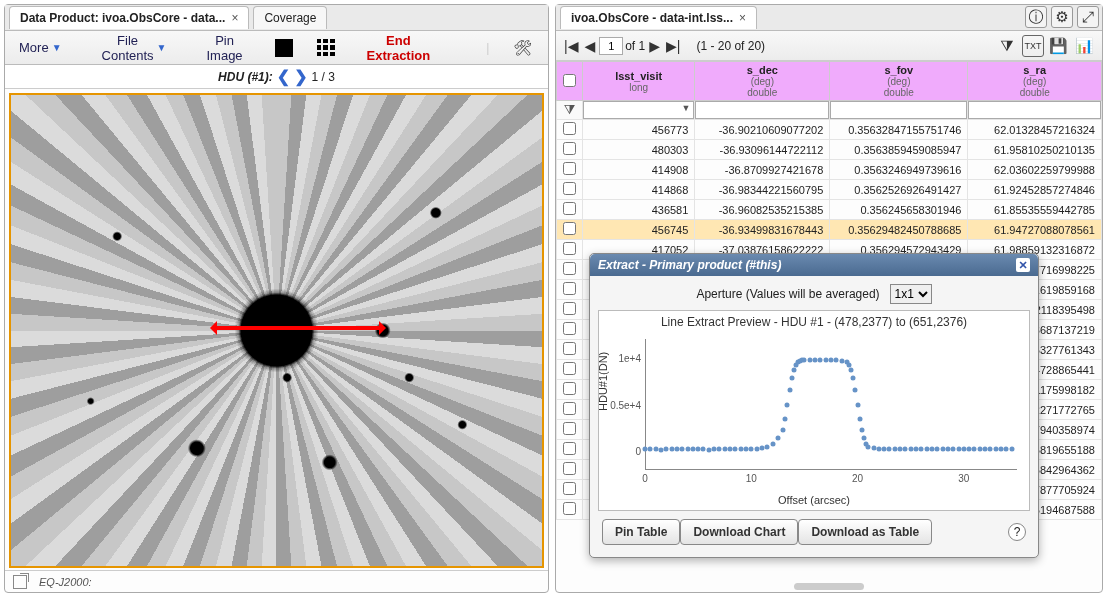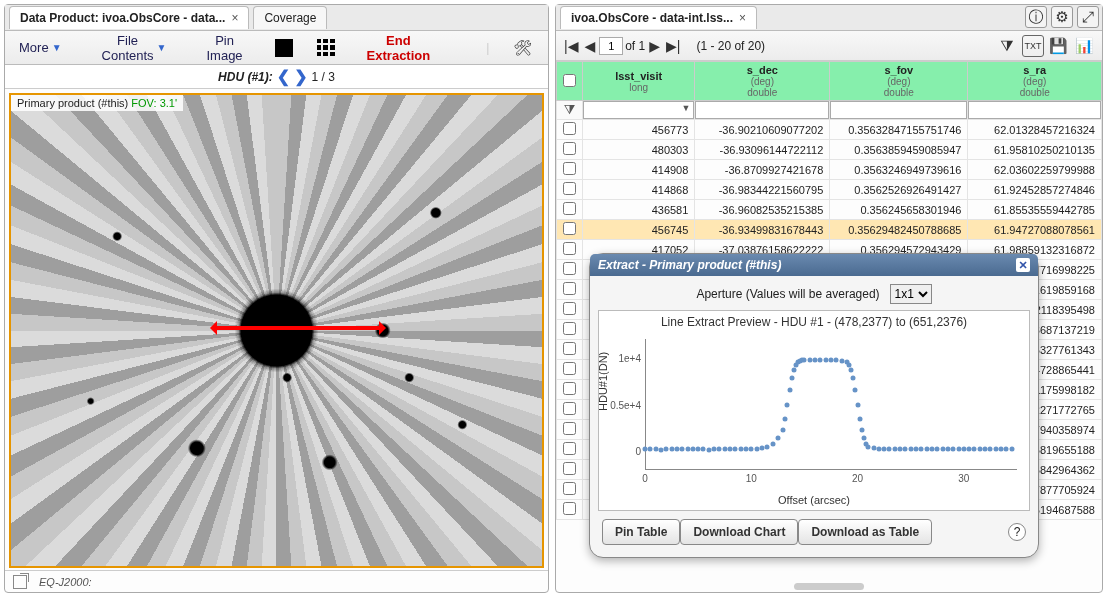--- a/index.html
+++ b/index.html
@@ -61,35 +61,35 @@
 
   
   .rp-top { display:flex; align-items:center; height:30px; padding:0 6px; gap:4px; border-bottom:1px solid #ccc; background:linear-gradient(#f8f8f8,#ececec); font-size:12px;}
   .rp-top .sp{flex:1;}
   .pager { display:flex; align-items:center; gap:2px; }
   .pager span.nav{ font-size:14px; cursor:pointer; color:#333; padding:0 2px;}
   .pager input{width:24px; text-align:center; border:1px solid #aaa; height:18px; font-size:11px;}
 
   .table-wrap { flex:1; overflow:hidden; position:relative; }
   table { border-collapse:collapse; width:100%; font-size:11px; }
-  th { background:#86efac; border:1px solid #ccc; padding:2px 4px; font-weight:normal; position:relative; }
+  th { background:#f0abfc; border:1px solid #ccc; padding:2px 4px; font-weight:normal; position:relative; }
   th .h1{font-weight:bold; color:#222;}
   th .h2{color:#666; font-size:10px;}
   td { border:1px solid #e4e4e4; padding:2px 6px; text-align:right; white-space:nowrap; }
   td.cb { width:22px; text-align:center; }
   tr.sel td { background:#ffe7b3; }
   .filter-row td{padding:0; background:#fafafa;}
   .filter-row input{width:100%; border:1px solid #aaa; height:18px; font-size:11px;}
   .filter-row .caret-cell{position:relative;}
   .filter-row .caret-cell::after{content:'▼'; position:absolute; right:4px; top:2px; font-size:9px; color:#555; pointer-events:none;}
   .filter-icon{font-size:13px; color:#555;}
   input[type=checkbox]{cursor:pointer;}
 
   
-  .popup { position:absolute; left:589px; top:253px; width:450px; height:305px; background:#f5f5f5; border:1px solid #888; border-radius:14px; box-shadow:0 3px 10px rgba(0,0,0,.3); z-index:10; display:flex; flex-direction:column; }
+  .popup { position:absolute; left:589px; top:253px; width:450px; height:305px; background:#f5f5f5; border:1px solid #888; border-radius:5px; box-shadow:0 3px 10px rgba(0,0,0,.3); z-index:10; display:flex; flex-direction:column; }
   .popup-title { background:linear-gradient(#6a8ab0,#4a6a90); color:#fff; font-weight:bold; font-style:italic; padding:4px 8px; font-size:12px; display:flex; align-items:center; border-radius:5px 5px 0 0;}
   .popup-title .x{margin-left:auto; background:#fff; color:#35a; width:14px; height:14px; font-size:11px; text-align:center; line-height:14px; cursor:pointer; font-style:normal; border-radius:2px;}
   .popup-body { flex:1; padding:8px; display:flex; flex-direction:column; }
   .apert-row{ text-align:center; font-size:12px; margin-bottom:6px;}
   .apert-row select{border:1px solid #888; height:20px; font-size:12px;}
   .chart-box{ flex:1; border:1px solid #bbb; background:#fff; position:relative; }
   .chart-title{ text-align:center; font-size:12px; padding:4px 0; color:#333;}
   .plot-area{ position:absolute; left:46px; right:12px; top:28px; bottom:40px; }
   .axis{position:absolute; background:#888;}
   .y-axis{left:0; top:0; bottom:0; width:1px;}
@@ -170,24 +170,20 @@
     </div>
 
     <div class="hdu-bar">
       <b><i>HDU (#1):</i></b>
       <span class="arrow">❮</span>
       <span class="arrow">❯</span>
       <span>1 / 3</span>
     </div>
 
     <div class="image-wrap">
-      <div class="info-line">
-        <span>Primary product (#this)</span>
-        <span class="fov">FOV: 3.1'</span>
-      </div>
       <div class="noise-bg"></div>
       <div class="red-arrow"></div>
     </div>
 
     <div class="footer-bar">
       <span class="pop-icon"></span>
       <span>EQ-J2000:</span>
     </div>
   </div>
 

